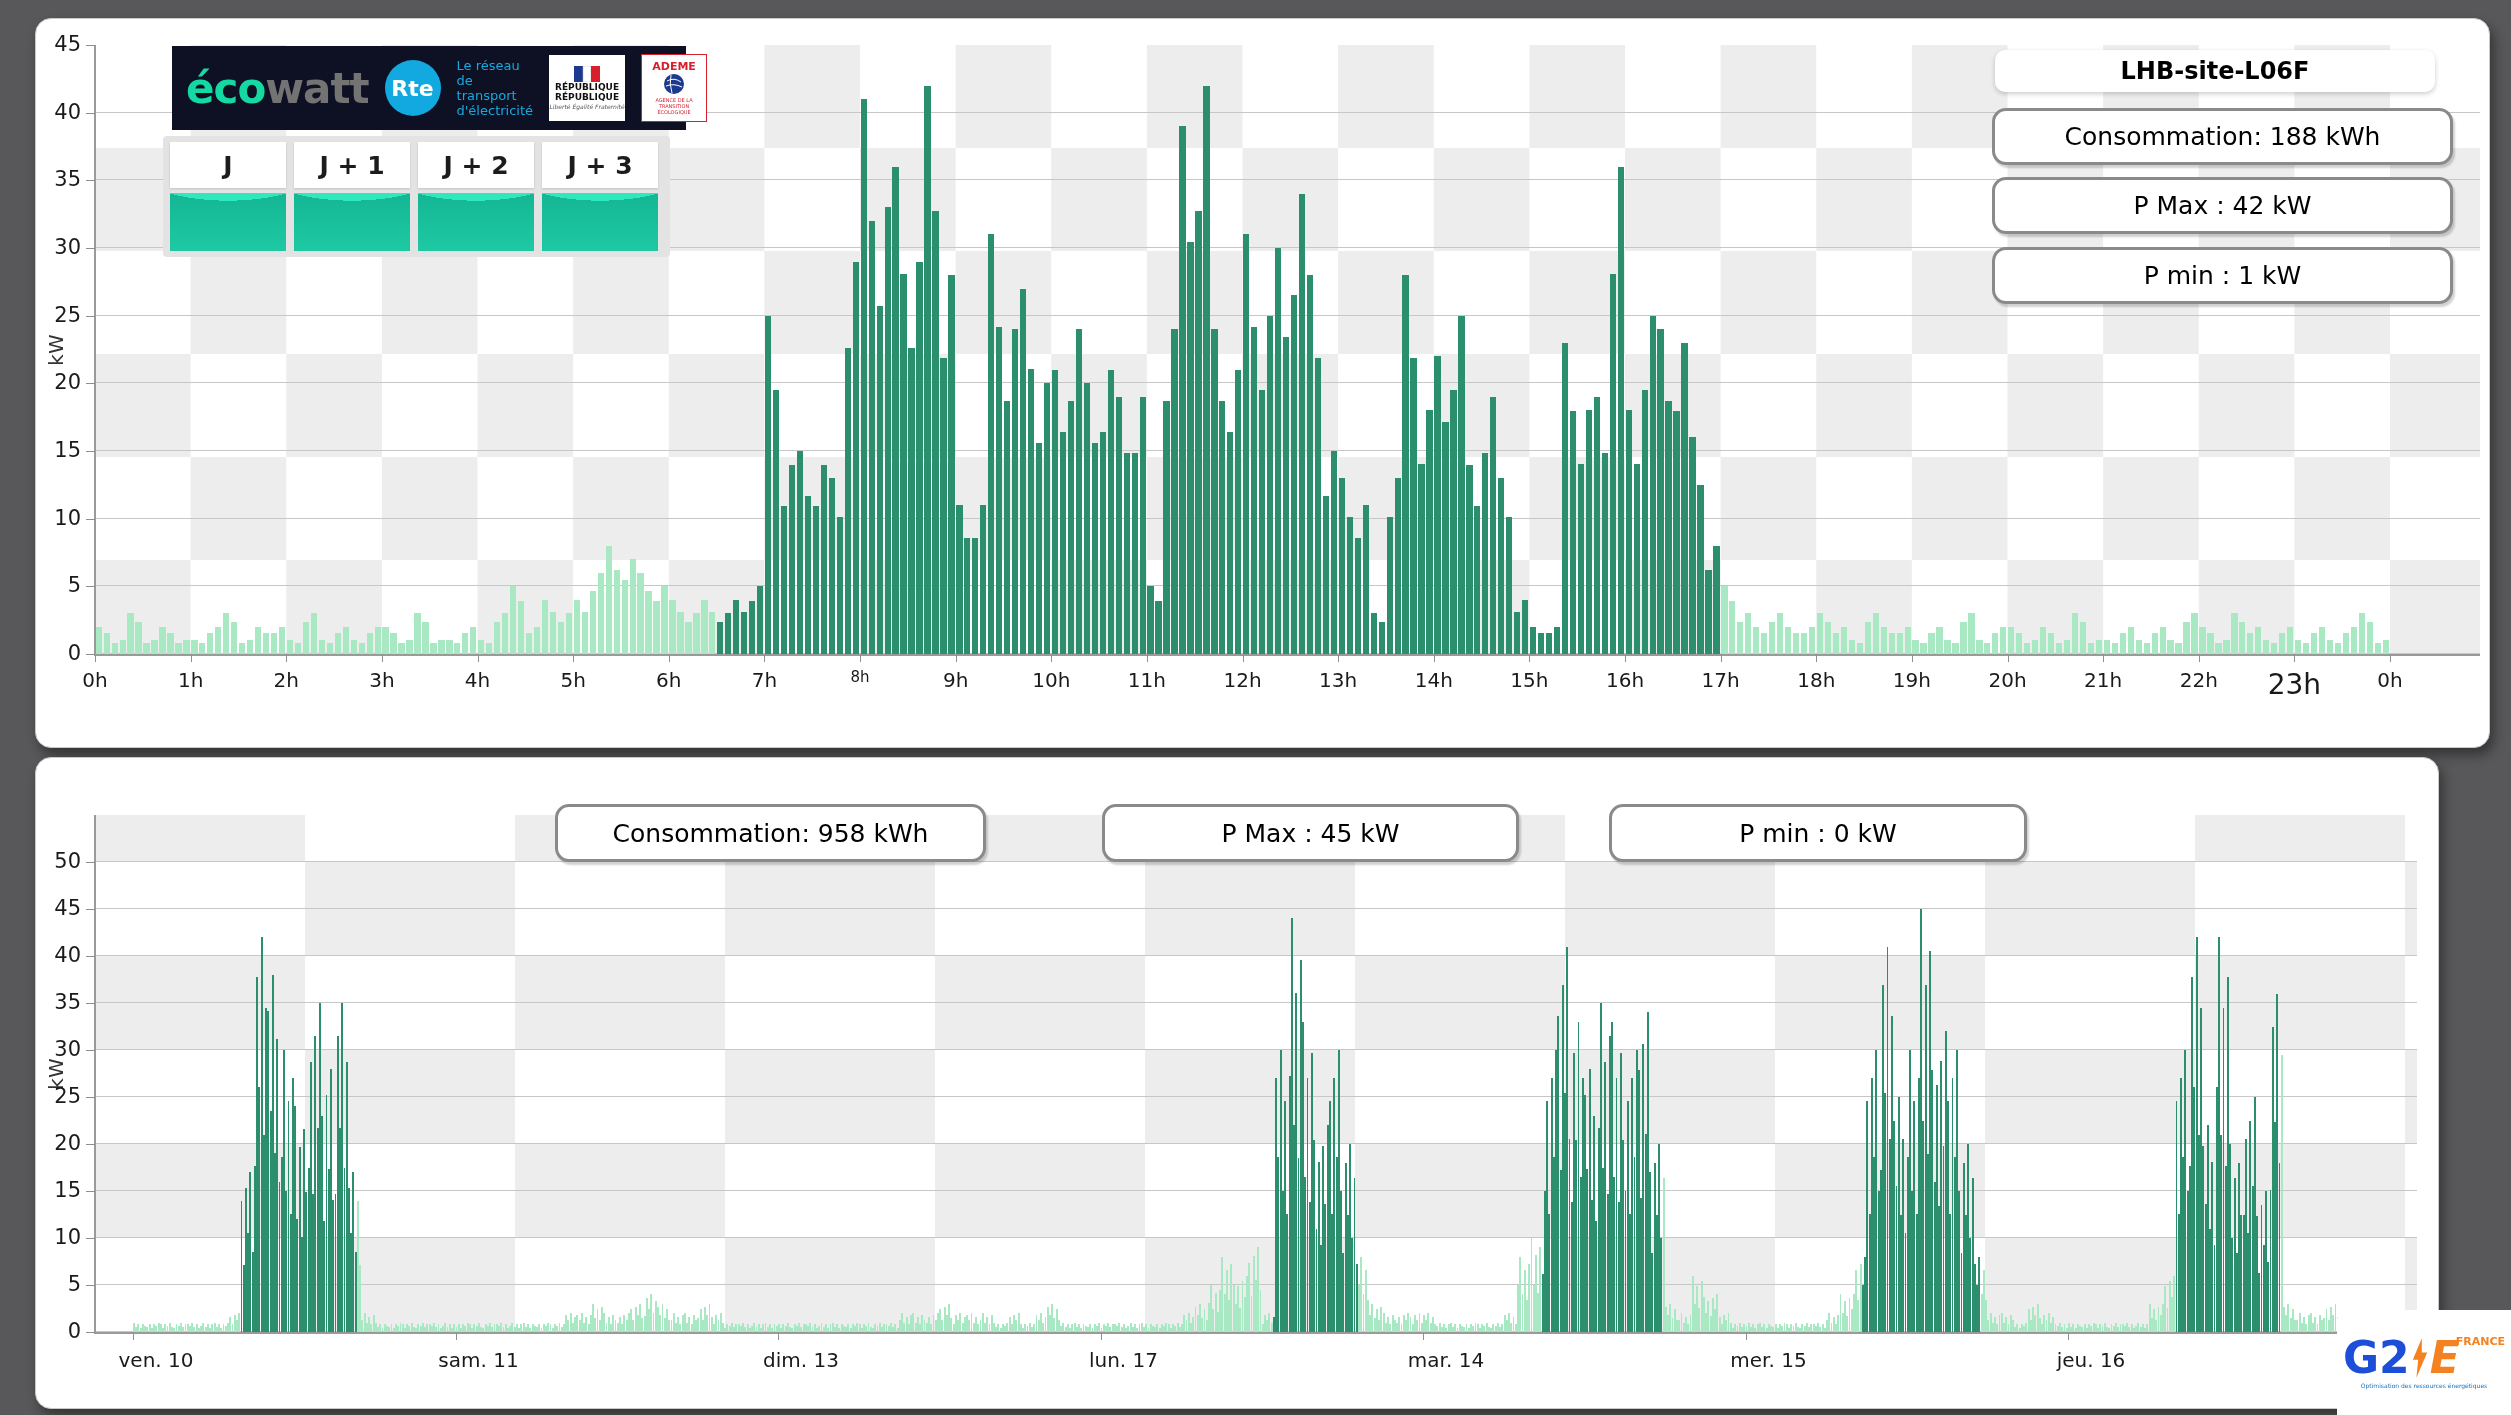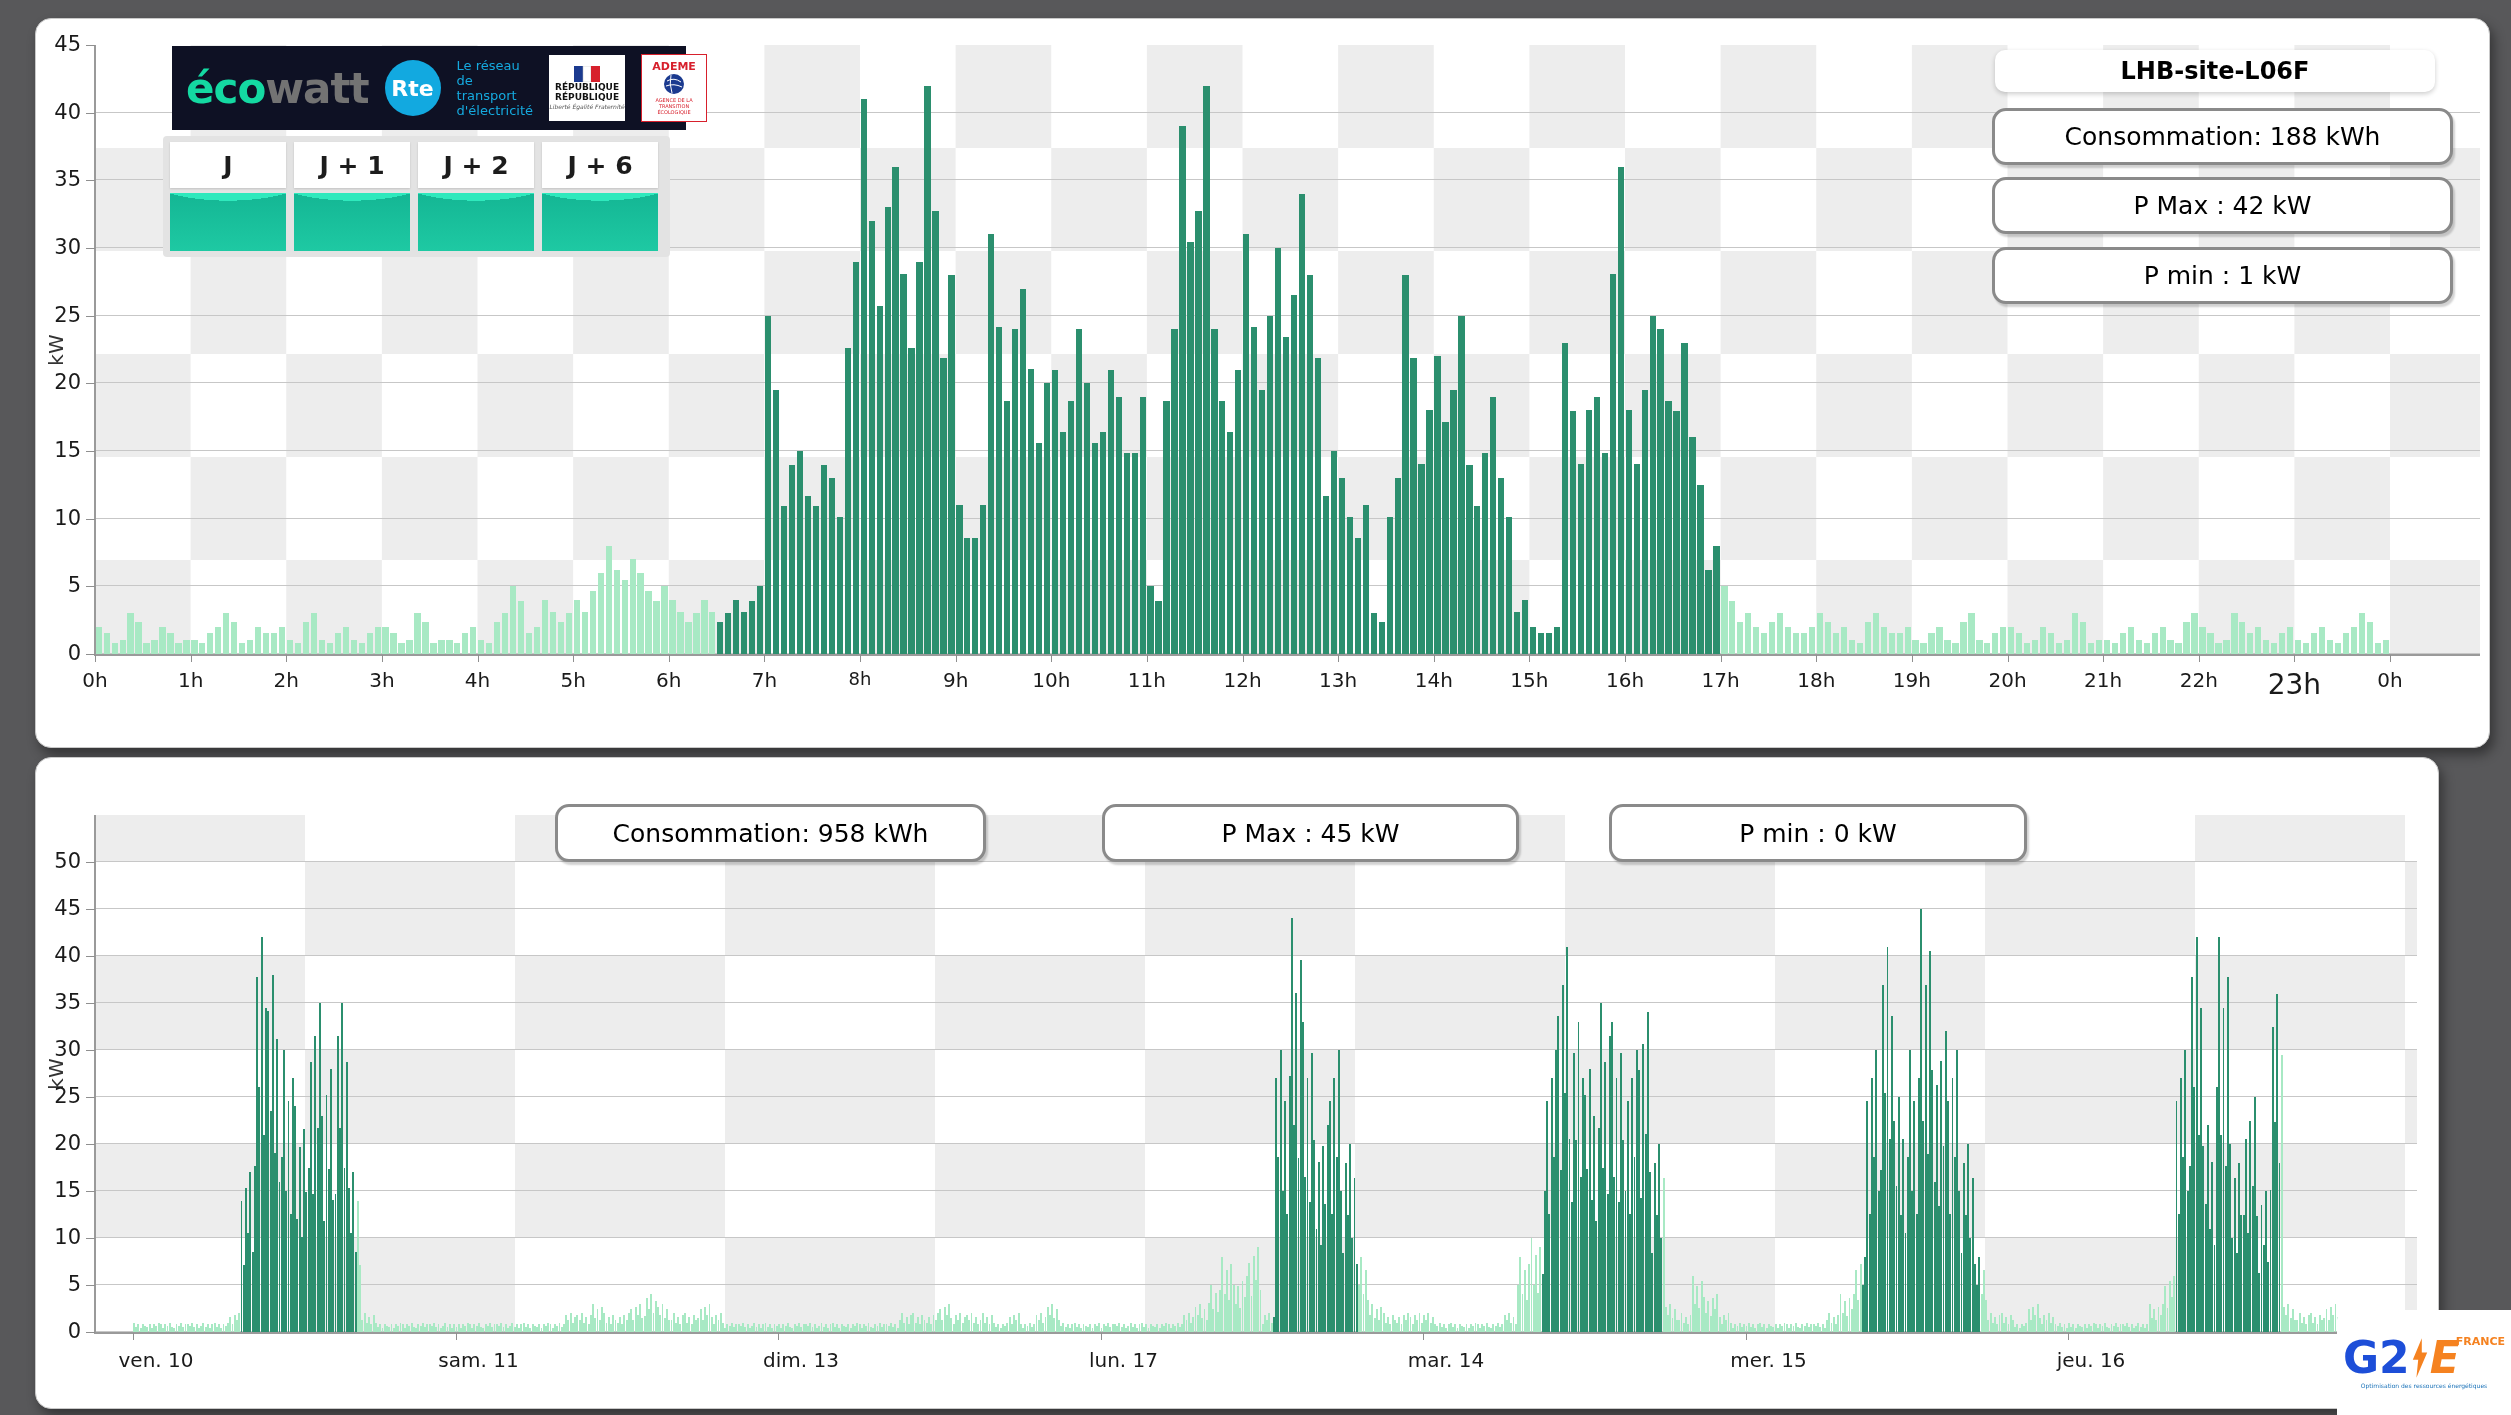--- a/index.html
+++ b/index.html
@@ -387,21 +387,21 @@
       <div class="xlab" style="left: 341.875px; top: 668px; width: 80px; text-align: center; font-size: 20px; position: absolute;">3h</div>
       <div style="left: 381.875px; top: 655px; width: 1px; height: 7px; background: rgb(143, 143, 143); position: absolute;"></div>
       <div class="xlab" style="left: 437.5px; top: 668px; width: 80px; text-align: center; font-size: 20px; position: absolute;">4h</div>
       <div style="left: 477.5px; top: 655px; width: 1px; height: 7px; background: rgb(143, 143, 143); position: absolute;"></div>
       <div class="xlab" style="left: 533.125px; top: 668px; width: 80px; text-align: center; font-size: 20px; position: absolute;">5h</div>
       <div style="left: 573.125px; top: 655px; width: 1px; height: 7px; background: rgb(143, 143, 143); position: absolute;"></div>
       <div class="xlab" style="left: 628.75px; top: 668px; width: 80px; text-align: center; font-size: 20px; position: absolute;">6h</div>
       <div style="left: 668.75px; top: 655px; width: 1px; height: 7px; background: rgb(143, 143, 143); position: absolute;"></div>
       <div class="xlab" style="left: 724.375px; top: 668px; width: 80px; text-align: center; font-size: 20px; position: absolute;">7h</div>
       <div style="left: 764.375px; top: 655px; width: 1px; height: 7px; background: rgb(143, 143, 143); position: absolute;"></div>
-      <div class="xlab" style="left: 820px; top: 668px; width: 80px; text-align: center; font-size: 18px; position: absolute;">8h</div>
+      <div class="xlab" style="left: 820px; top: 668px; width: 80px; text-align: center; font-size: 15px; position: absolute;">8h</div>
       <div style="left: 860px; top: 655px; width: 1px; height: 7px; background: rgb(143, 143, 143); position: absolute;"></div>
       <div class="xlab" style="left: 915.625px; top: 668px; width: 80px; text-align: center; font-size: 20px; position: absolute;">9h</div>
       <div style="left: 955.625px; top: 655px; width: 1px; height: 7px; background: rgb(143, 143, 143); position: absolute;"></div>
       <div class="xlab" style="left: 1011.25px; top: 668px; width: 80px; text-align: center; font-size: 20px; position: absolute;">10h</div>
       <div style="left: 1051.25px; top: 655px; width: 1px; height: 7px; background: rgb(143, 143, 143); position: absolute;"></div>
       <div class="xlab" style="left: 1106.88px; top: 668px; width: 80px; text-align: center; font-size: 20px; position: absolute;">11h</div>
       <div style="left: 1146.88px; top: 655px; width: 1px; height: 7px; background: rgb(143, 143, 143); position: absolute;"></div>
       <div class="xlab" style="left: 1202.5px; top: 668px; width: 80px; text-align: center; font-size: 20px; position: absolute;">12h</div>
       <div style="left: 1242.5px; top: 655px; width: 1px; height: 7px; background: rgb(143, 143, 143); position: absolute;"></div>
       <div class="xlab" style="left: 1298.12px; top: 668px; width: 80px; text-align: center; font-size: 20px; position: absolute;">13h</div>
@@ -466,21 +466,21 @@
       </div>
       <div class="jgroup">
         <div class="jlabel">J + 1</div>
         <div class="jtile"></div>
       </div>
       <div class="jgroup">
         <div class="jlabel">J + 2</div>
         <div class="jtile"></div>
       </div>
       <div class="jgroup">
-        <div class="jlabel">J + 6</div>
+        <div class="jlabel">J + 3</div>
         <div class="jtile"></div>
       </div>
     </div>
 
   <div class="titlebox" style="left:1995px;top:50px;width:440px;height:42px;">LHB-site-L06F</div>
   <div class="statbox" style="left:1992px;top:108px;width:455px;height:51px;">Consommation: 188 kWh</div>
   <div class="statbox" style="left:1992px;top:177px;width:455px;height:51px;">P Max :  42 kW</div>
   <div class="statbox" style="left:1992px;top:247px;width:455px;height:51px;">P min : 1 kW</div>
 
 

